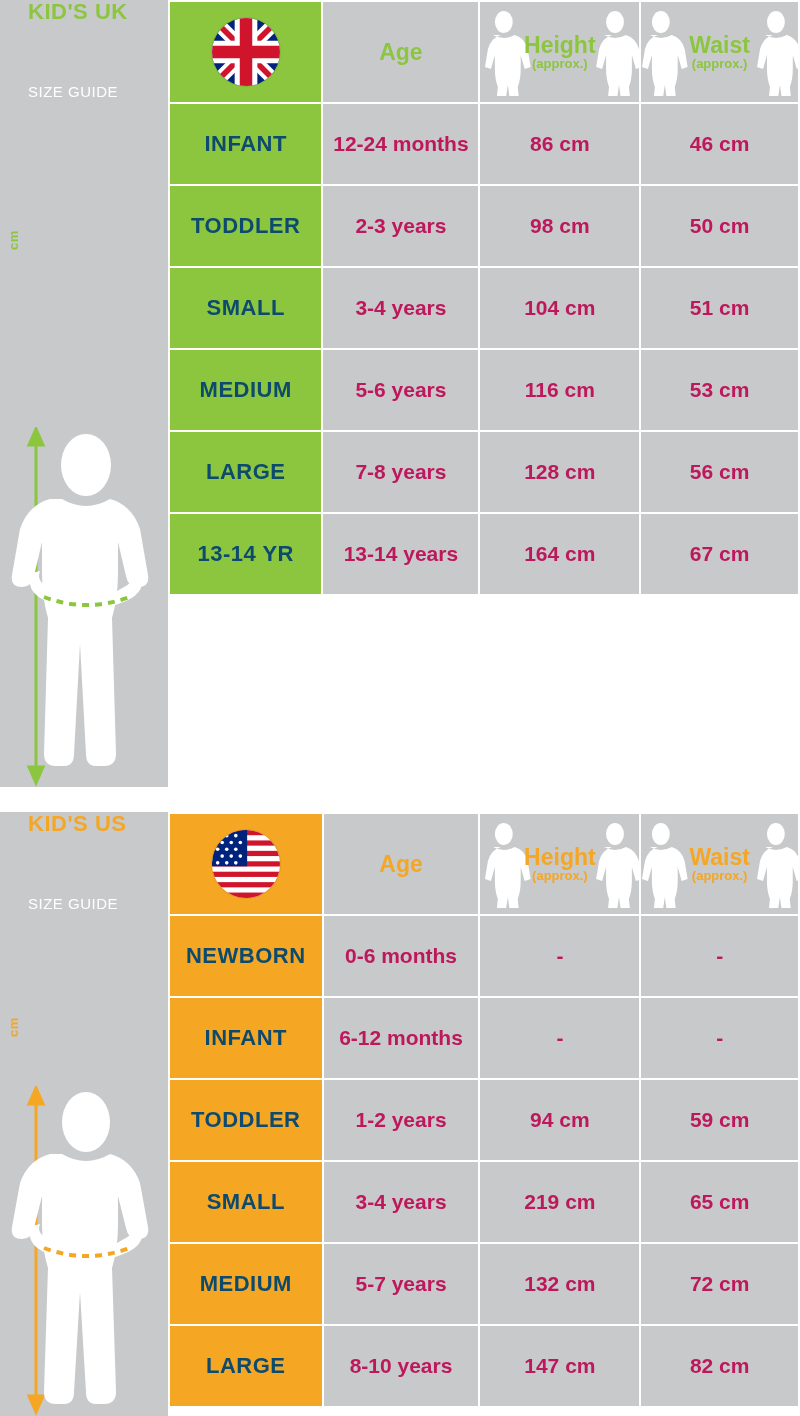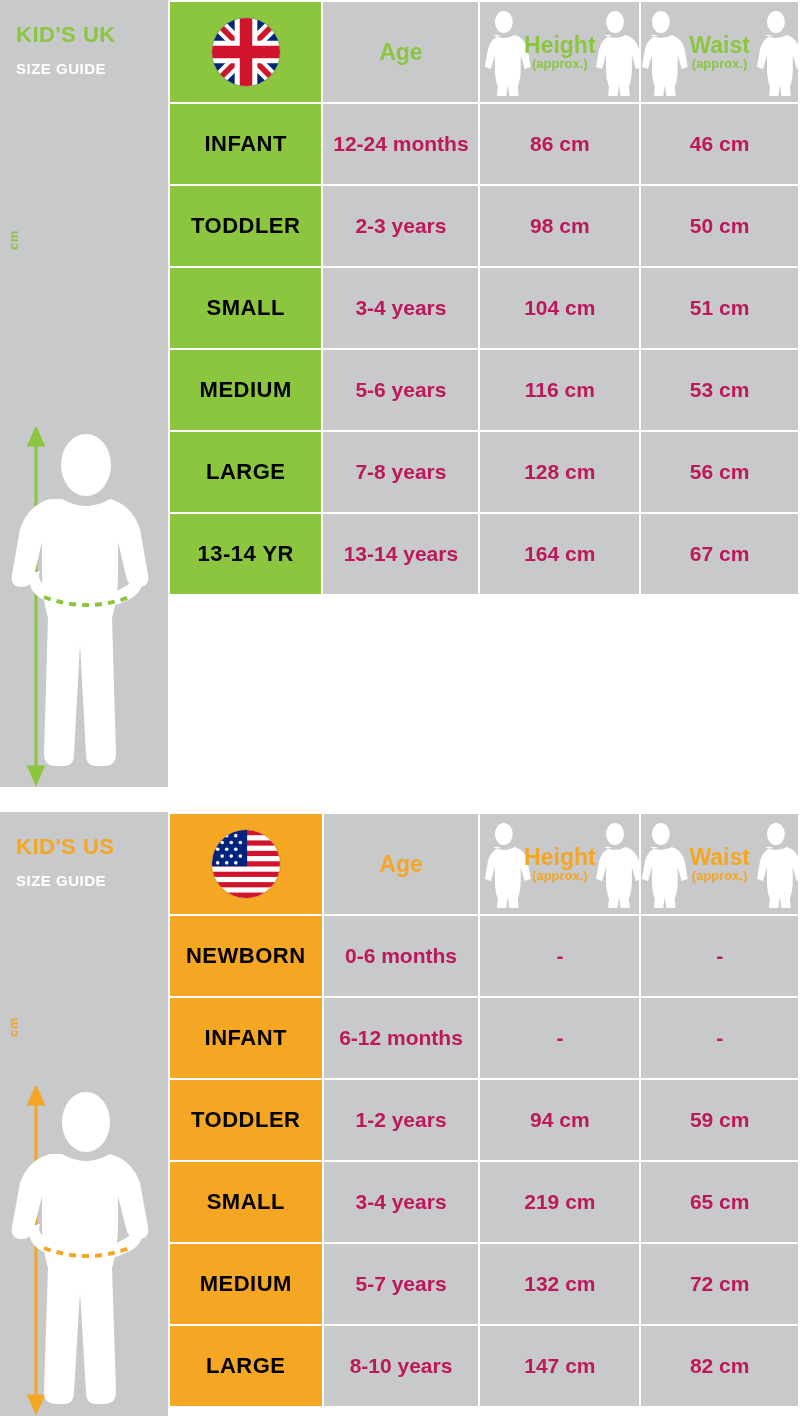--- a/index.html
+++ b/index.html
@@ -56,32 +56,32 @@
   
   .title-box {
     position: absolute;
     left: 0;
     top: 0;
     width: 168px;
     height: 100px;
     background: #c7c9cb;
     display: flex;
     flex-direction: column;
-    justify-content: center;
-    padding-left: 16px;
+    justify-content: space-between;
+    padding-left: 28px;
   }
   .title-main {
     font-size: 22px;
     font-weight: bold;
     letter-spacing: 0.5px;
     line-height: 1.05;
   }
   .title-sub {
     font-size: 15px;
-    font-weight: bold;
+    font-weight: normal;
     color: #ffffff;
     letter-spacing: 0.5px;
     margin-top: 14px;
   }
 
   
   table.size-table {
     position: absolute;
     left: 168px;
     top: 0;
@@ -128,21 +128,21 @@
     height: 88px;
     left: 0;
   }
   .hdr-inner {
     position: relative;
     z-index: 2;
   }
 
   .cell-size {
     height: 80px;
-    color: #000000;
+    color: #0c4a6e;
     font-size: 22px;
     font-weight: bold;
     letter-spacing: 0.5px;
   }
   .cell-data {
     height: 80px;
     background: #c7c9cb;
     color: #be185d;
     font-size: 21px;
     font-weight: bold;

